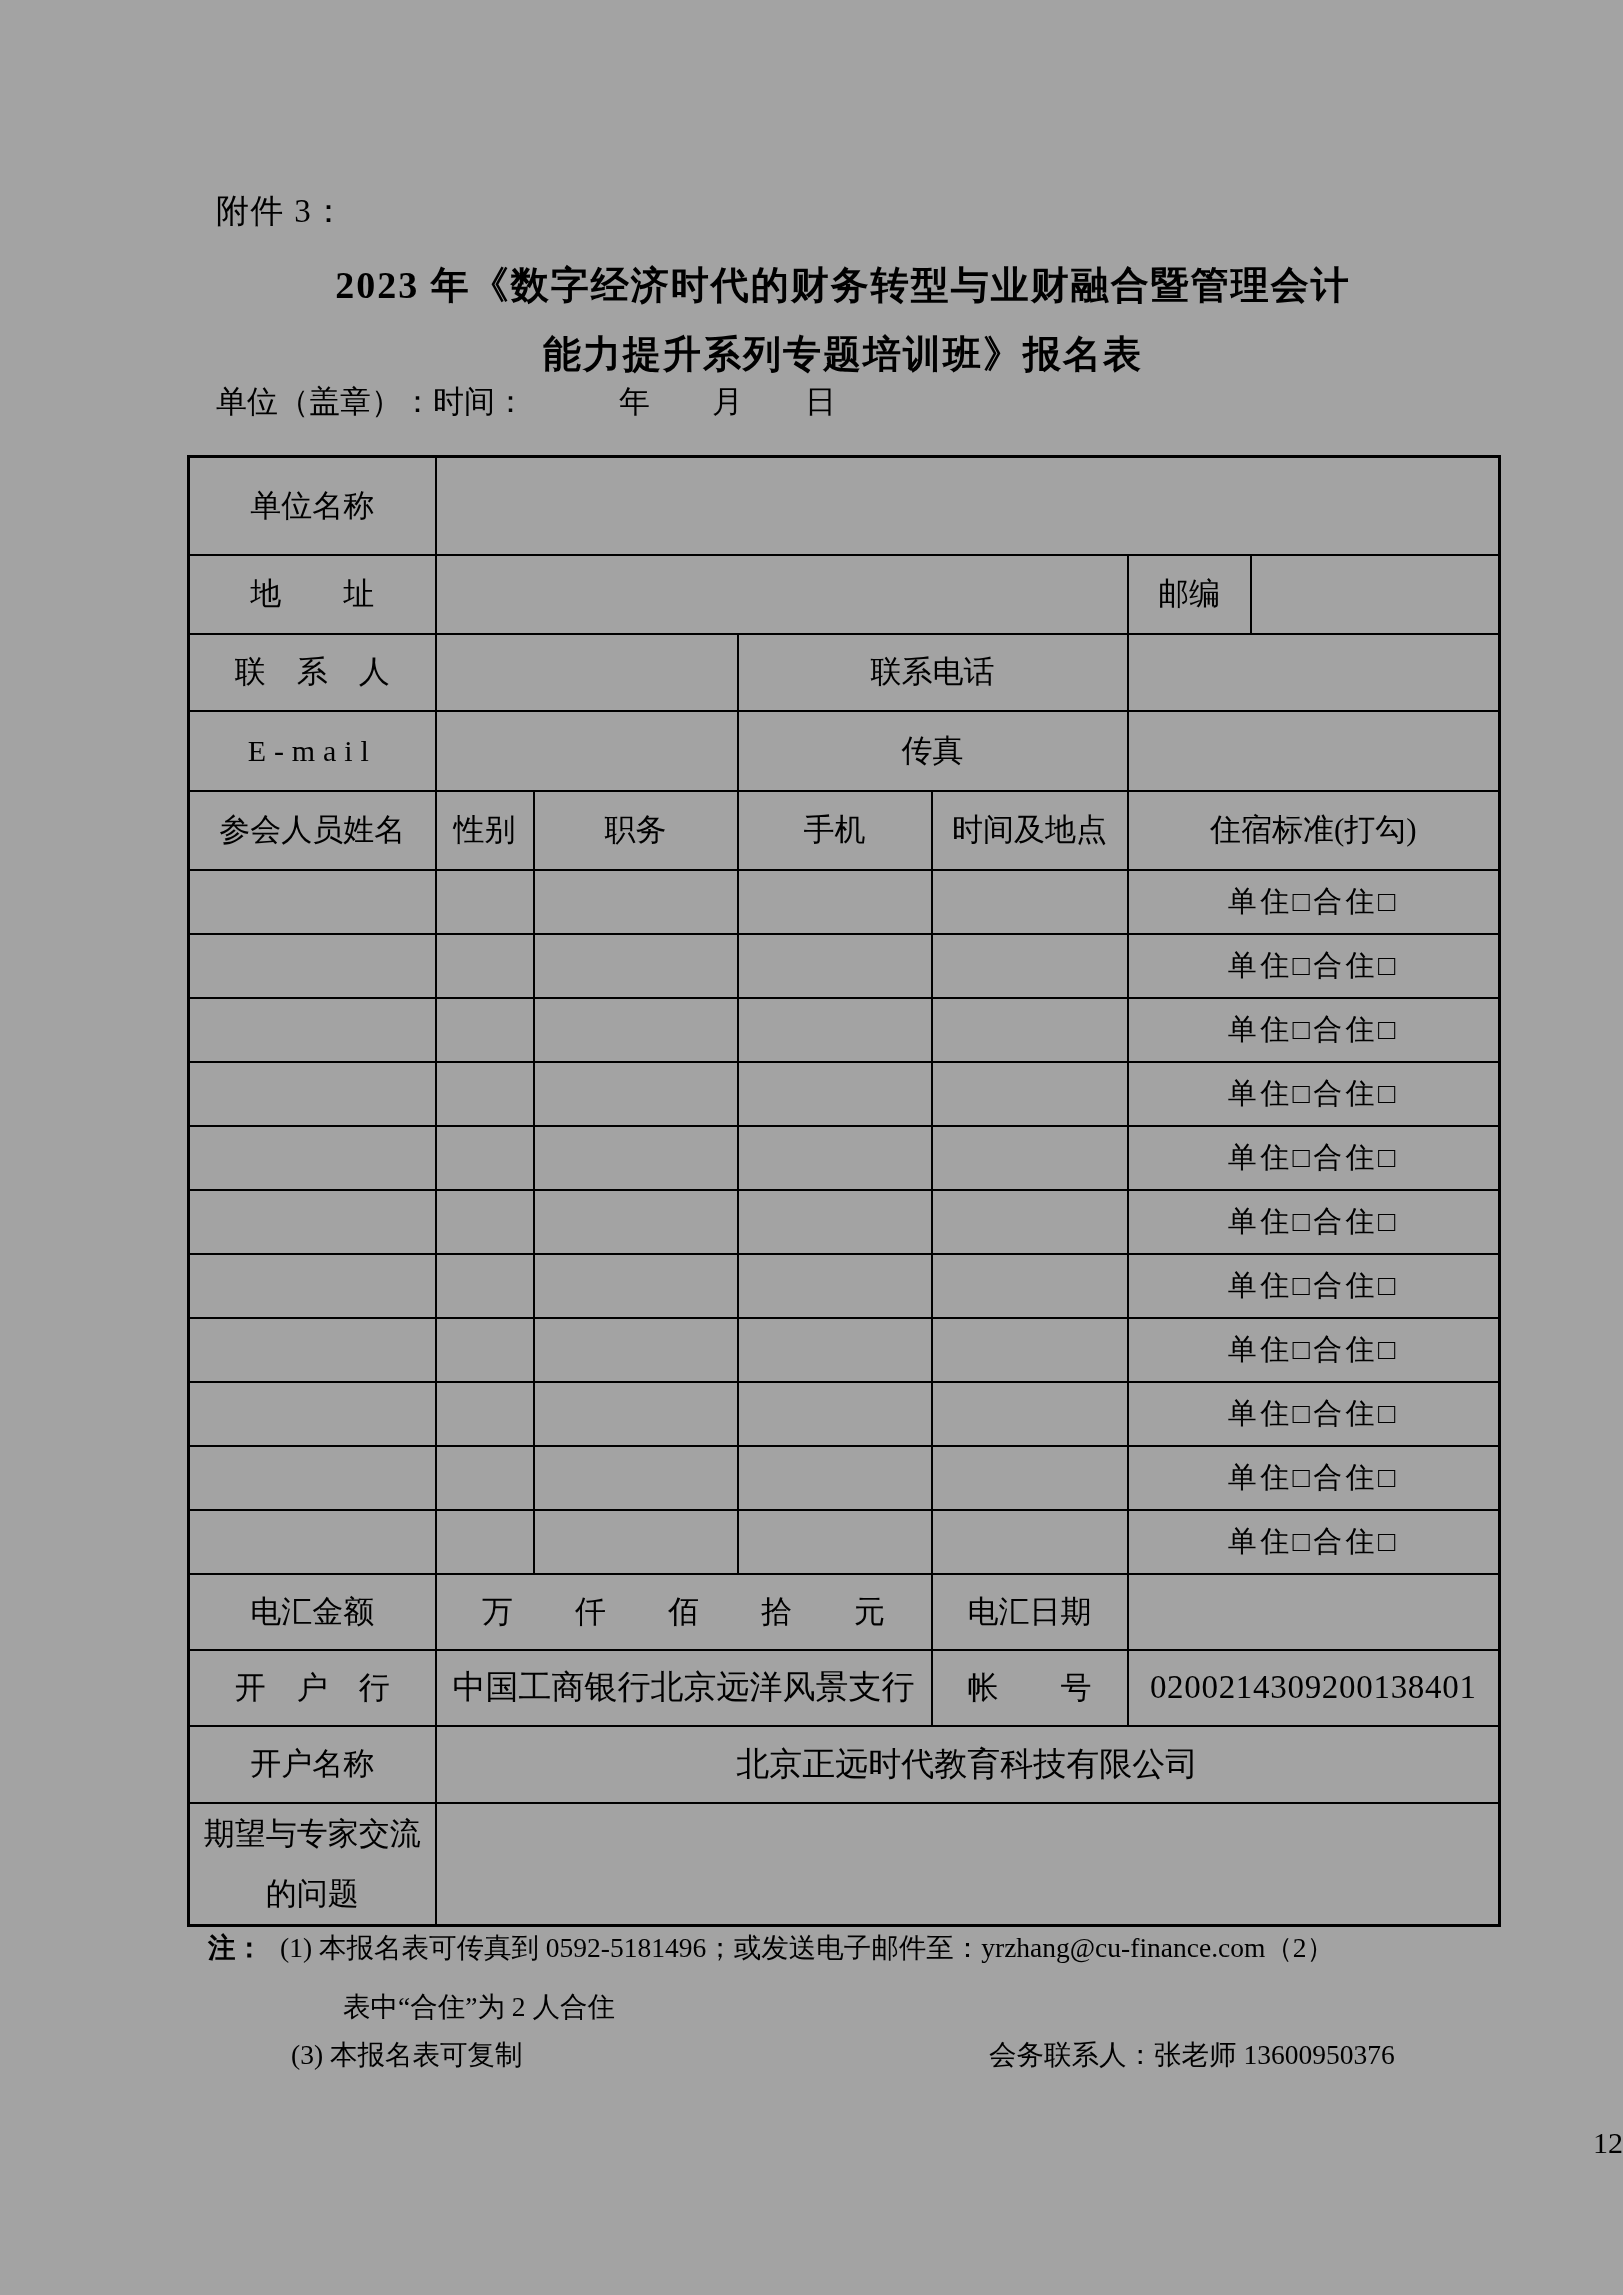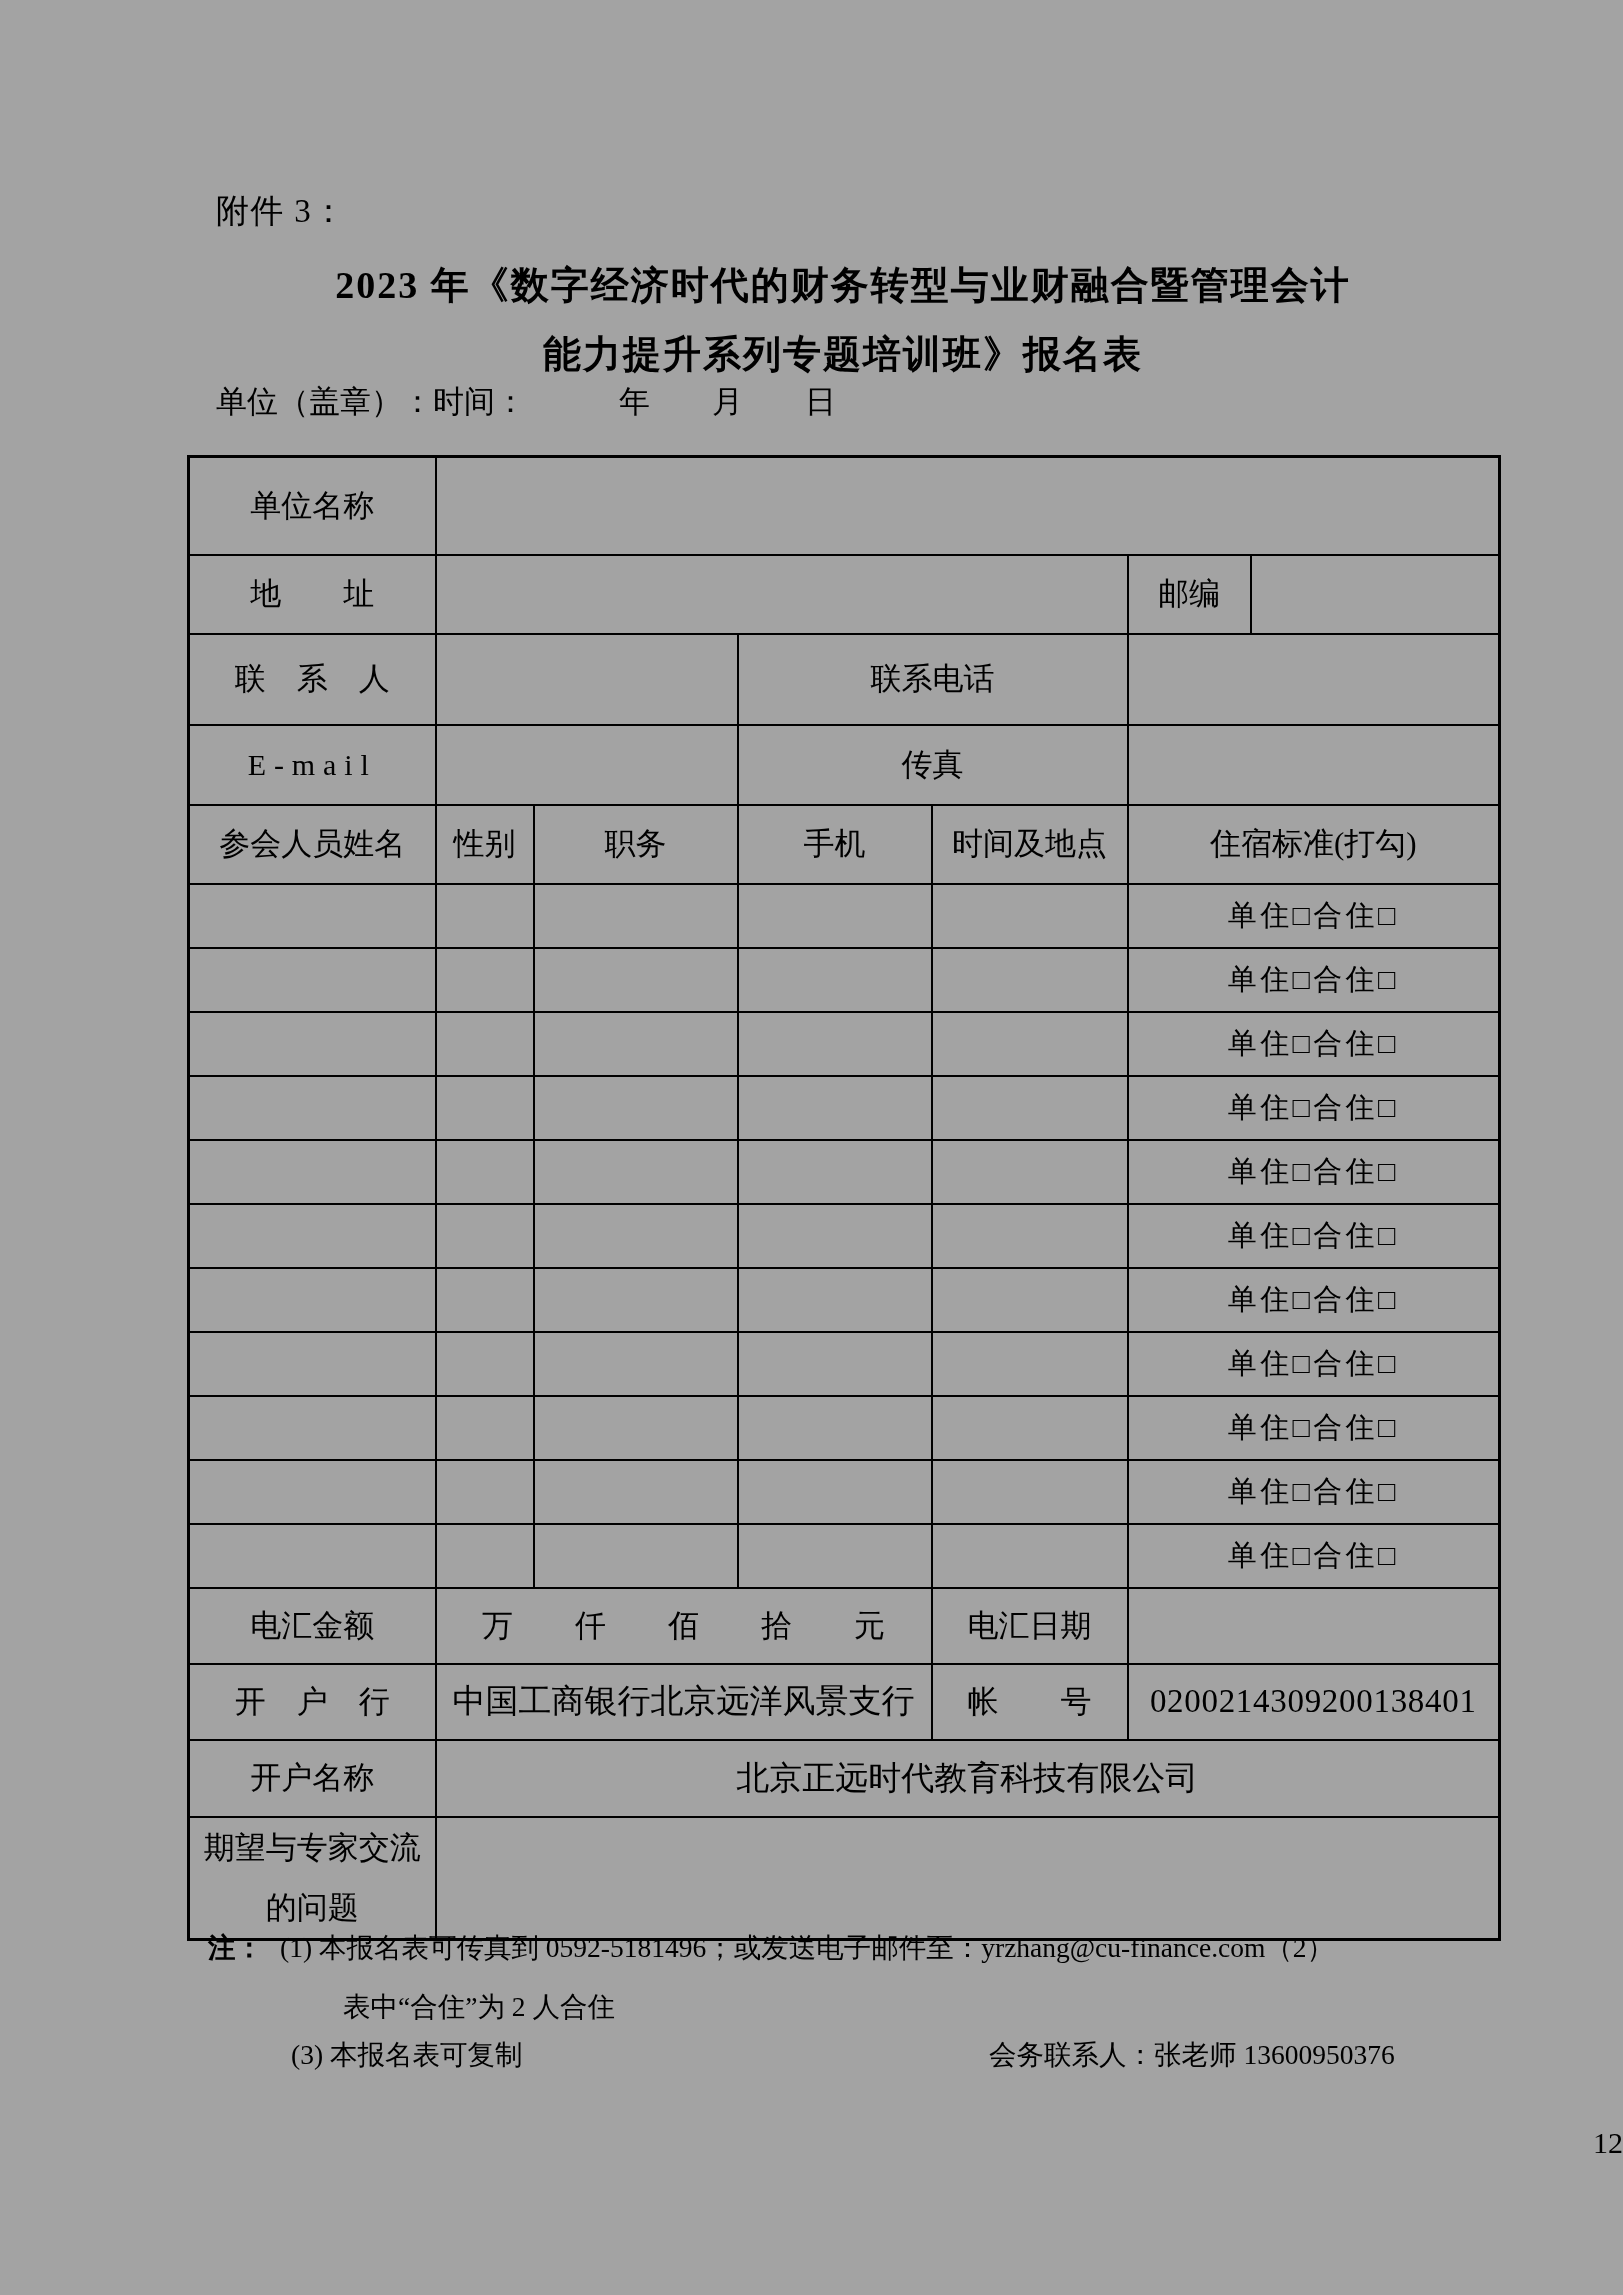--- a/index.html
+++ b/index.html
@@ -32,21 +32,21 @@
     border-collapse:collapse;table-layout:fixed;
     border:3.9px solid #000;
     font-size:31px;
   }
   table.form td{
     border:2px solid #000;
     border-top-width:2.6px;border-bottom-width:2.6px;
     padding:0;vertical-align:middle;text-align:center;
     overflow:hidden;
   }
-  tr.r1{height:98px;} tr.r2{height:79px;} tr.r3{height:91px;}
+  tr.r1{height:98px;} tr.r2{height:79px;} tr.r3{height:77px;}
   tr.r4{height:80px;} tr.rhead{height:79px;} tr.attendee{height:64px;}
   tr.rremit{height:76px;margin-top:12px;} tr.rbank{height:76px;} tr.racct{height:77px;}
   tr.rexpect{height:98px;}
   td.left{text-align:left;padding-left:18.3px;}
   td.email-label{letter-spacing:7.9px;font-size:30px;}
   td.lodging{font-size:29px;letter-spacing:3.3px;}
   td.acct-num{font-size:33px;letter-spacing:0.7px;text-align:left;padding-left:26px;}
   td.bank-name{font-size:33px;}
   td.wrapcell{line-height:60px;padding:0 18.3px;}
   .notes{position:absolute;left:0;top:0;width:1623px;font-size:27.5px;}

